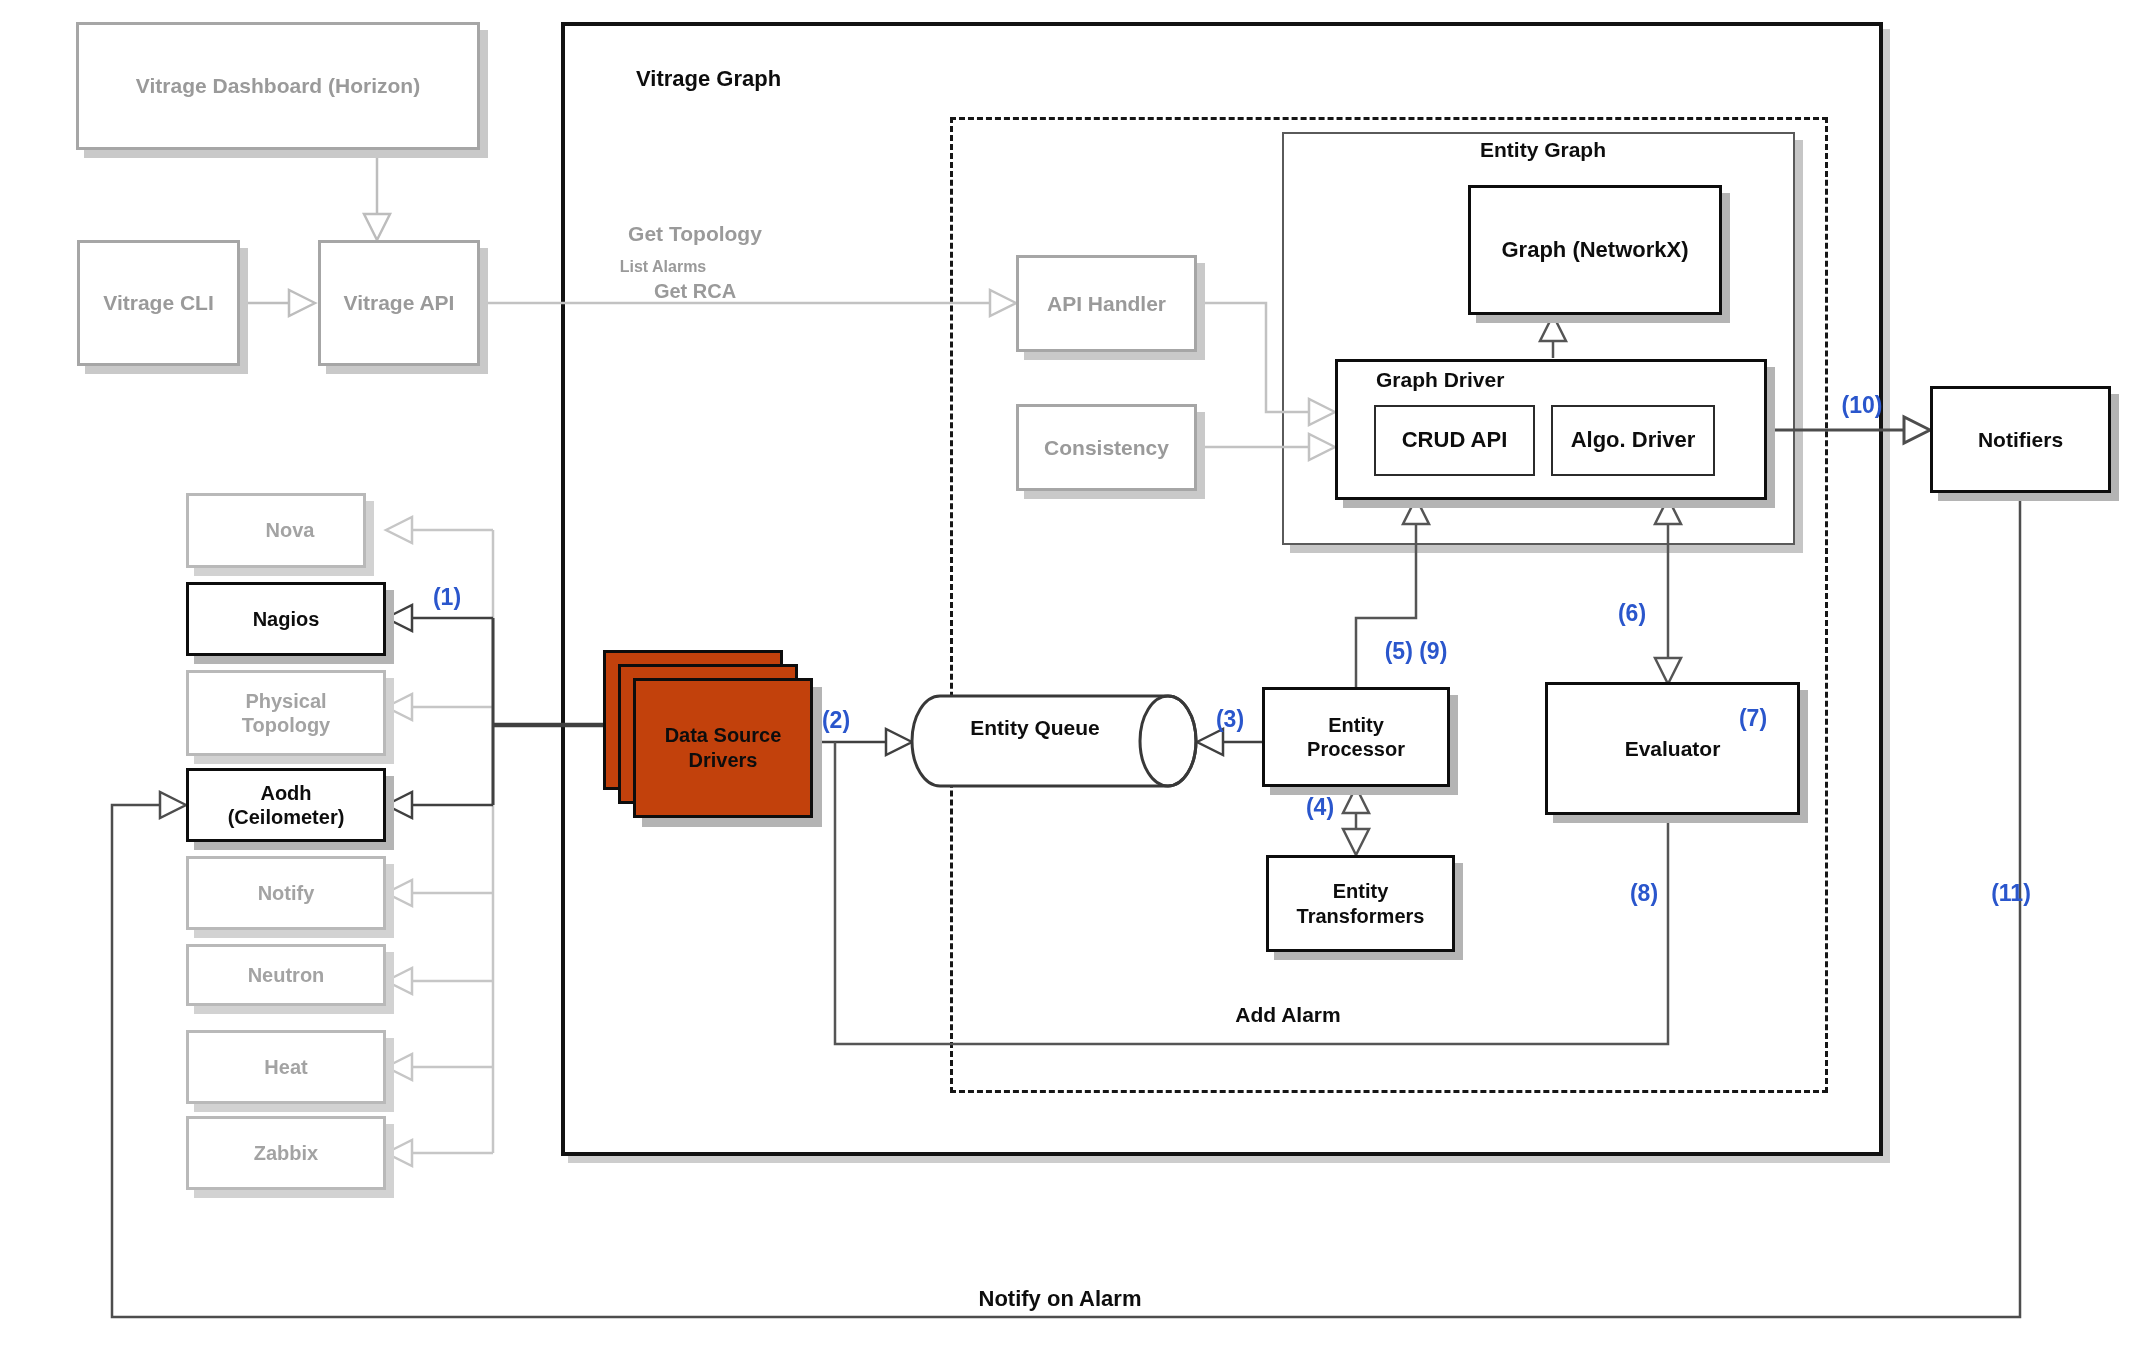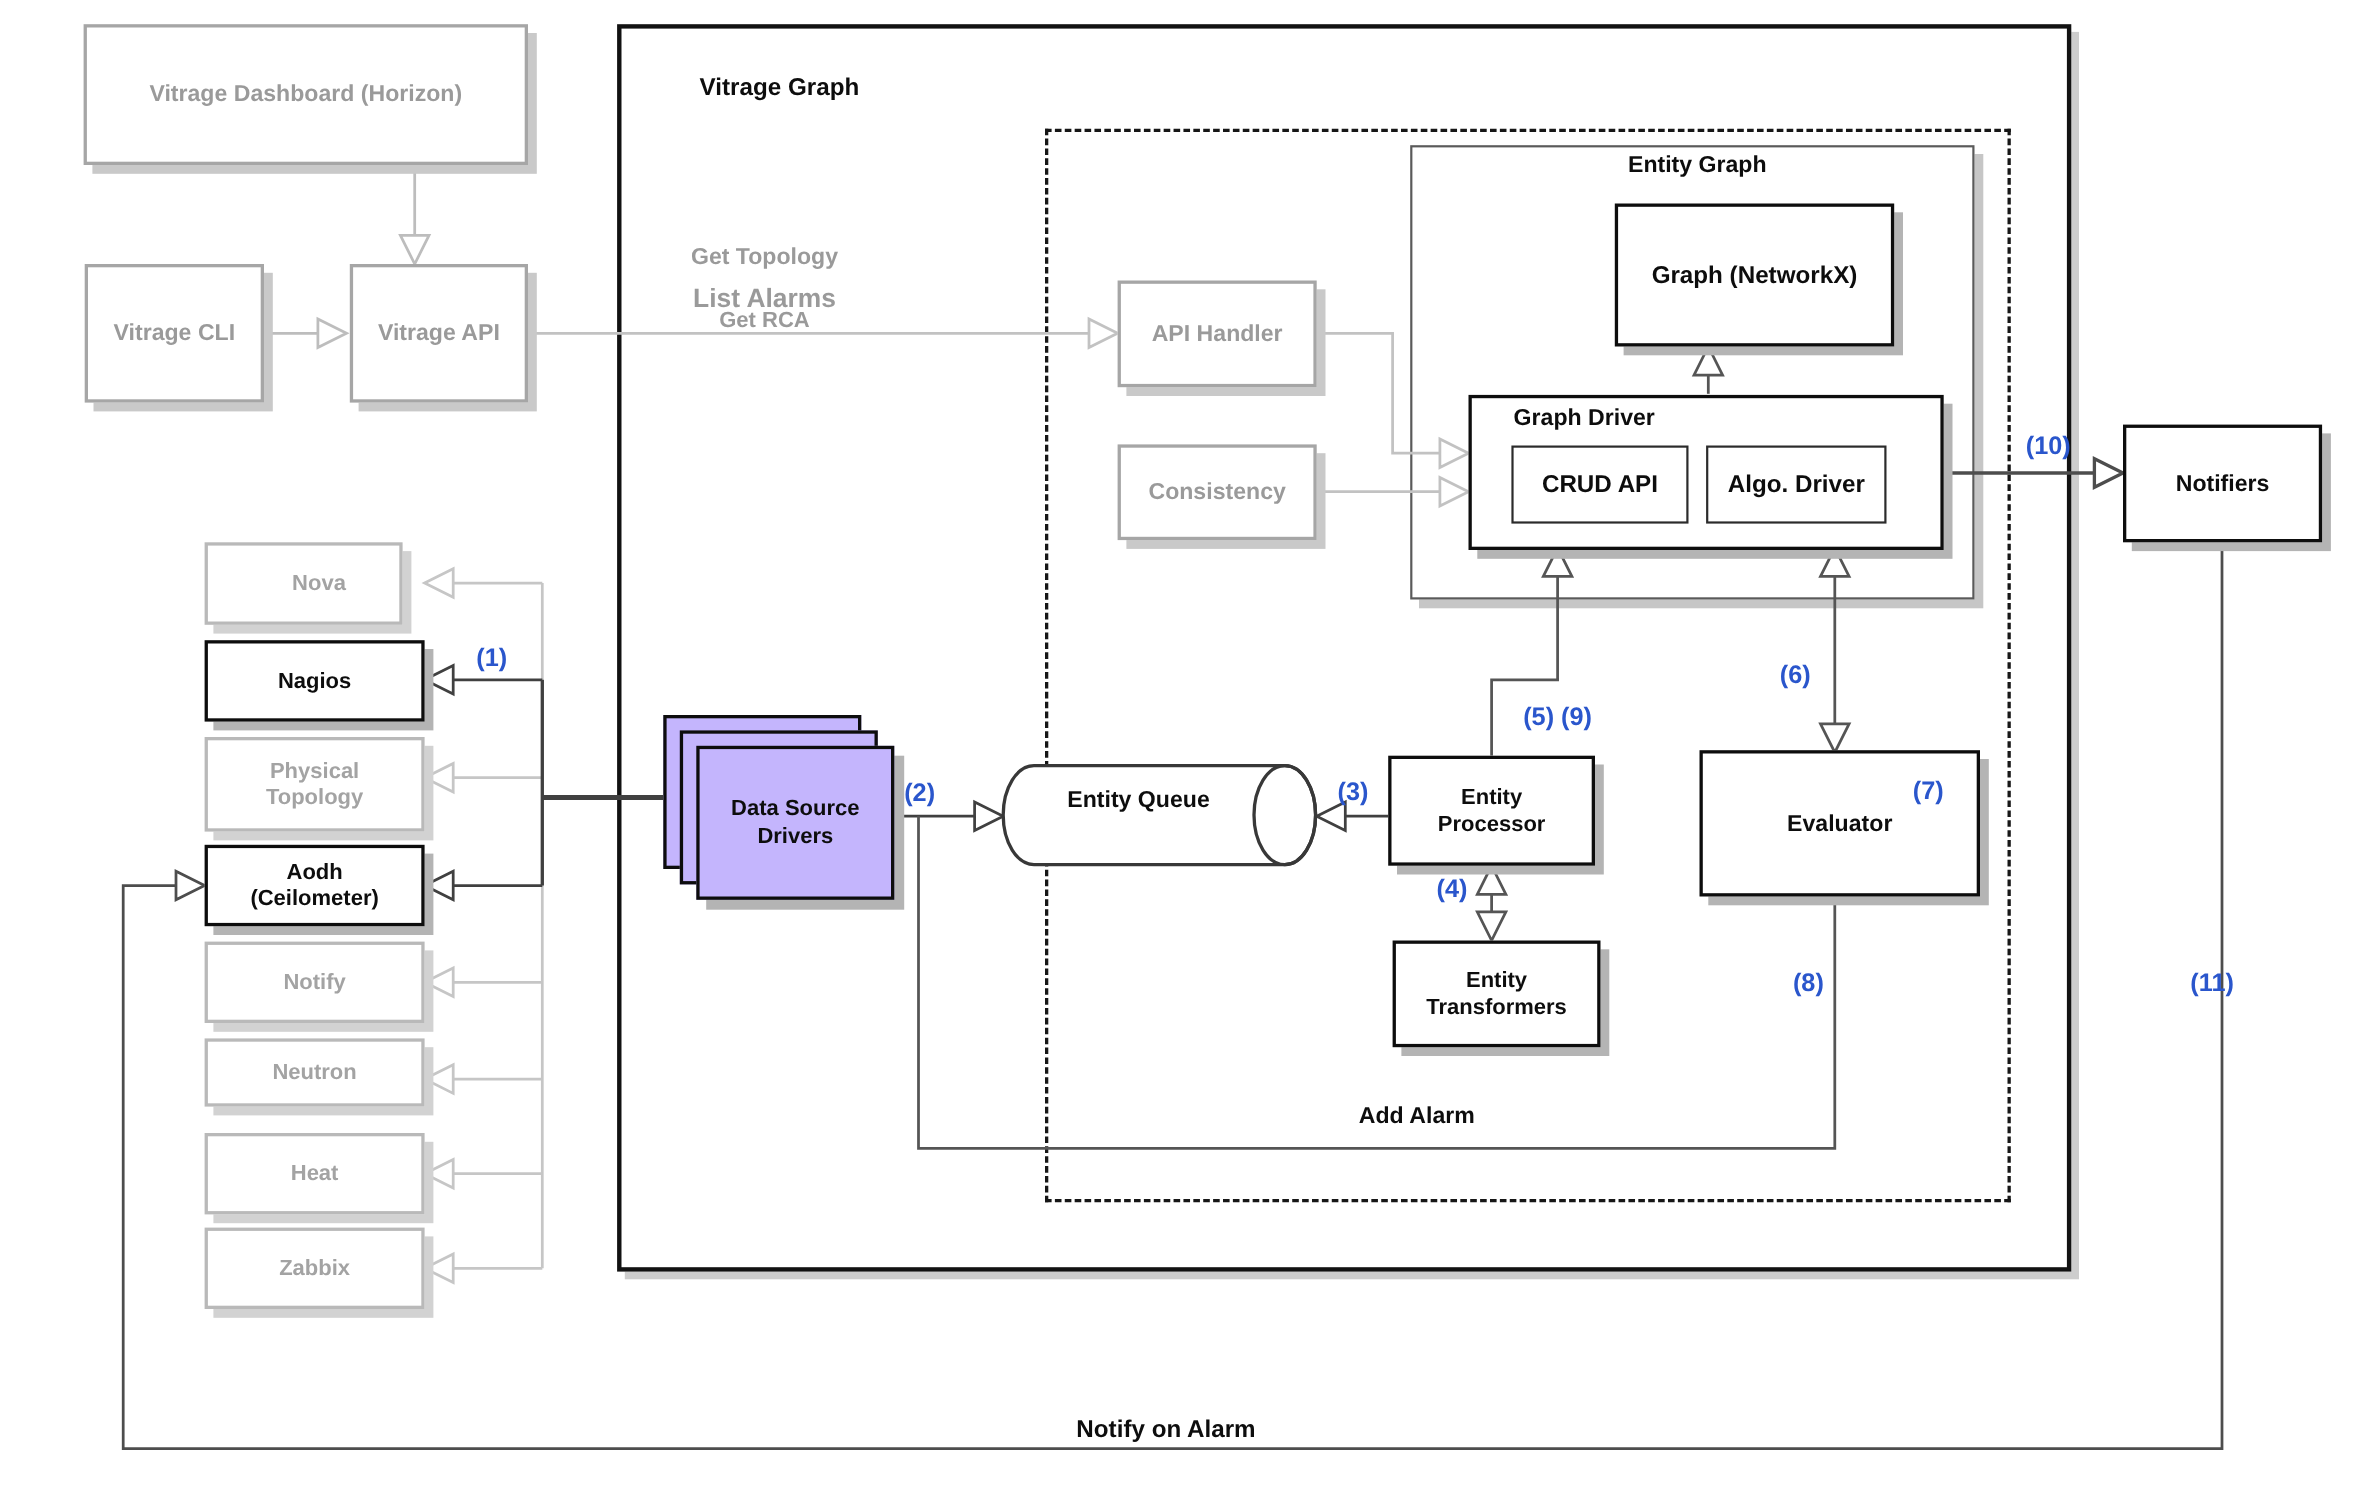--- a/index.html
+++ b/index.html
@@ -22,21 +22,21 @@
   .black{border:3.5px solid #0d0d0d;color:#0d0d0d;box-shadow:8px 8px 0 #b4b4b4;font-size:21px;}
   .inner{border:2.5px solid #2b2b2b;color:#0d0d0d;box-shadow:none;font-size:22px;}
   
   .lbl{position:absolute;z-index:4;text-align:center;line-height:1.15;}
   .lbl.left{text-align:left;}
   .blue{color:#2a56cc;font-size:23px;}
   .dark{color:#0d0d0d;}
   .grayTxt{color:#9a9a9a;}
   
   #drivers-stack{position:absolute;left:603px;top:650px;width:220px;height:180px;z-index:3;}
-  .sheet{position:absolute;width:180px;height:140px;background:#c4b5fd;border:3.5px solid #0d0d0d;box-sizing:border-box;}
+  .sheet{position:absolute;width:180px;height:140px;background:#c2410c;border:3.5px solid #0d0d0d;box-sizing:border-box;}
   .sheet.front{box-shadow:9px 9px 0 #b4b4b4;display:flex;align-items:center;justify-content:center;
                text-align:center;font-size:20px;color:#0d0d0d;padding:0 26px;line-height:1.25;}
   #queue-label{position:absolute;left:930px;top:716px;width:210px;z-index:4;text-align:center;font-size:21px;color:#0d0d0d;}
 </style>
 </head>
 <body>
 
 <div id="canvas">
 
   <div class="container" id="big-box"></div>
@@ -216,21 +216,21 @@
     </div>
   <div class="box black" style="left:1266px;top:855px;width:189px;height:97px;font-size:20px;padding:0 20px;">
       <span>Entity Transformers</span>
     </div>
   <div class="box black" style="left:1545px;top:682px;width:255px;height:133px;">
       <span>Evaluator</span>
     </div>
 
   <div class="lbl left dark" style="left:636px;top:66px;font-size:22px;">Vitrage Graph</div>
   <div class="lbl grayTxt" style="left:595px;top:222px;width:200px;font-size:21px;">Get Topology</div>
-  <div class="lbl grayTxt" style="left:595px;top:258px;width:200px;font-size:24px;">List Alarms</div>
+  <div class="lbl grayTxt" style="left:563px;top:258px;width:200px;font-size:16px;">List Alarms</div>
   <div class="lbl grayTxt" style="left:595px;top:280px;width:200px;font-size:20px;">Get RCA</div>
   <div class="lbl dark" style="left:1188px;top:1003px;width:200px;font-size:21px;">Add Alarm</div>
   <div class="lbl dark" style="left:960px;top:1286px;width:200px;font-size:22px;">Notify on Alarm</div>
 
   <div class="lbl blue" style="left:407px;top:584px;width:80px;">(1)</div>
   <div class="lbl blue" style="left:796px;top:707px;width:80px;">(2)</div>
   <div class="lbl blue" style="left:1190px;top:706px;width:80px;">(3)</div>
   <div class="lbl blue" style="left:1280px;top:794px;width:80px;">(4)</div>
   <div class="lbl blue" style="left:1336px;top:638px;width:160px;">(5) (9)</div>
   <div class="lbl blue" style="left:1592px;top:600px;width:80px;">(6)</div>

